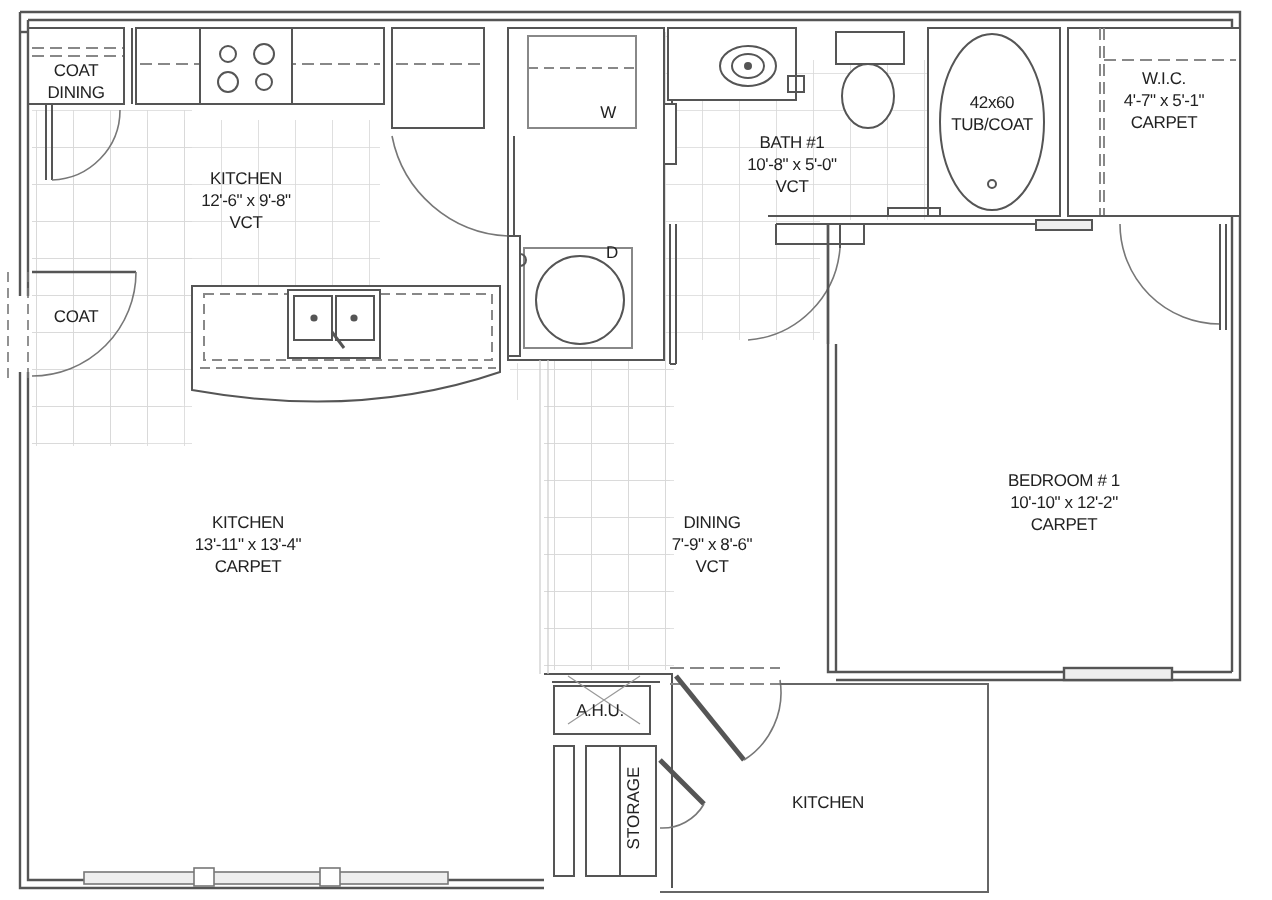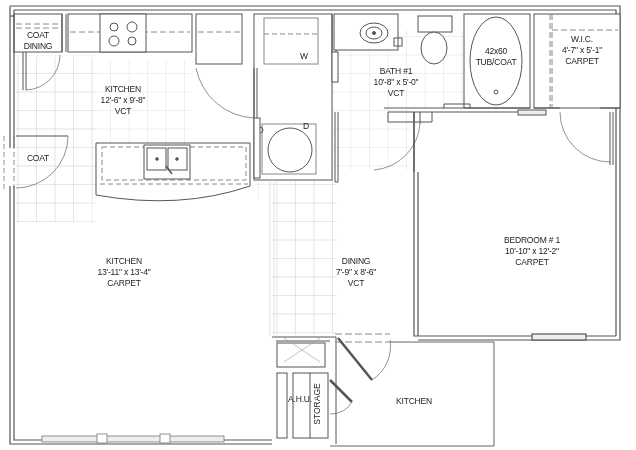--- a/index.html
+++ b/index.html
@@ -199,21 +199,21 @@
   <div>7'-9" x 8'-6"</div>
   <div>VCT</div>
 </div>
 
 <div class="lbl" style="left:532px; top:235px;">
   <div class="nm">BEDROOM # 1</div>
   <div>10'-10" x 12'-2"</div>
   <div>CARPET</div>
 </div>
 
-<div class="lbl" style="left:300px; top:350px;margin-top:44px;">
+<div class="lbl" style="left:300px; top:350px;">
   <div>A.H.U.</div>
 </div>
 
 <div class="vert" style="left:296px; top:399px;">STORAGE</div>
 
 <div class="lbl" style="left:414px; top:396px;">
   <div class="nm">KITCHEN</div>
 </div>
 </div>
 

